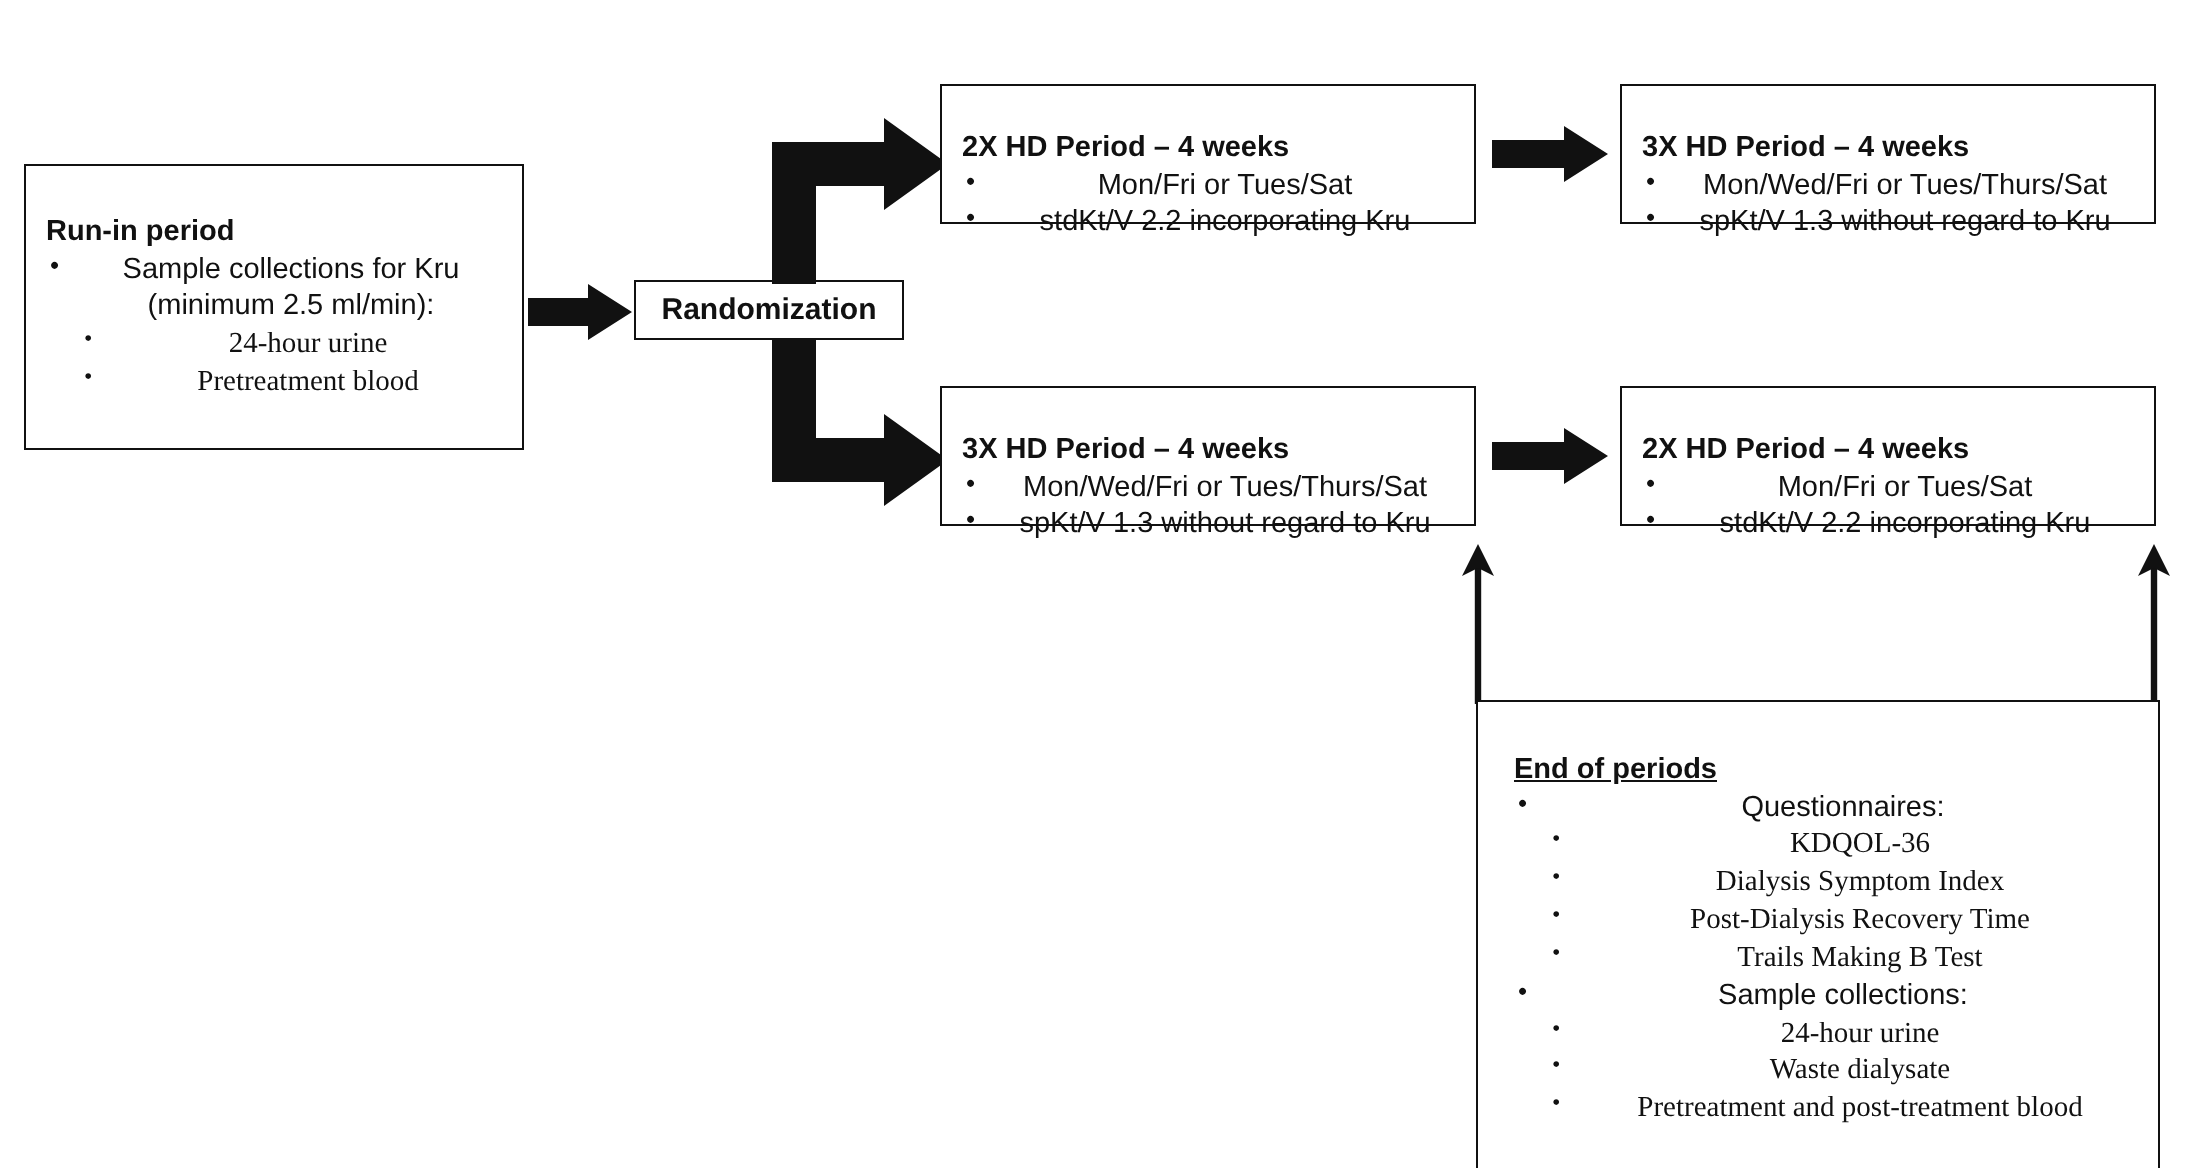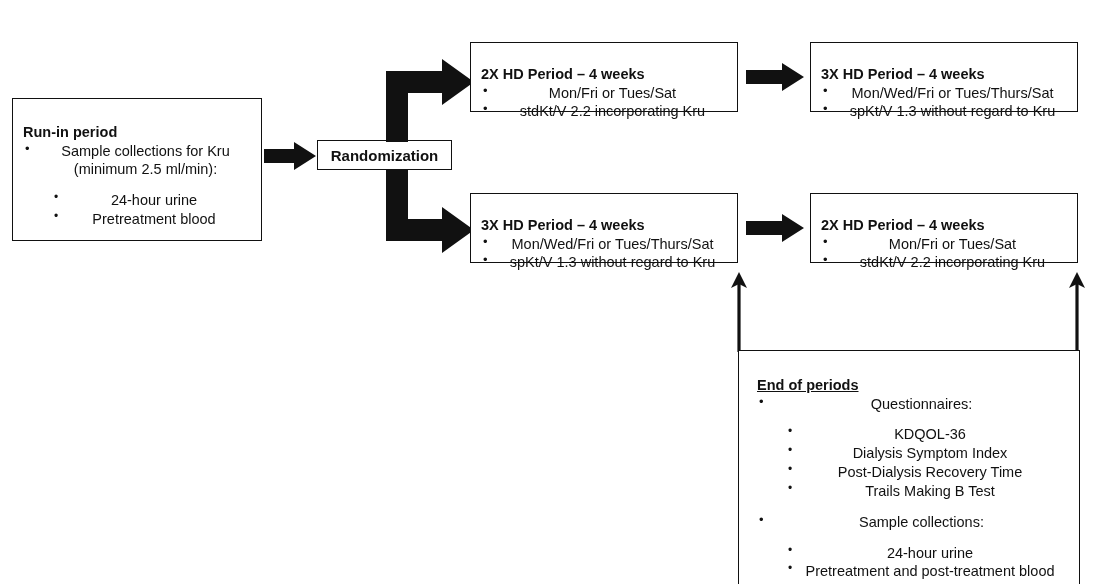--- a/index.html
+++ b/index.html
@@ -49,22 +49,23 @@
   }
   ul.lvl1 > li::before {
     content: "\2022";
     position: absolute;
     left: 2px;
     top: -1px;
     font-size: 13px;
   }
   ul.lvl2 {
     list-style: none;
-    margin: 12px;
+    margin: 0;
     padding: 0;
+    font-family: Liberation Serif, serif;
   }
   ul.lvl2 > li {
     position: relative;
     padding-left: 17px;
     font-size: 14.5px;
     line-height: 1.30;
   }
   ul.lvl2 > li::before {
     content: "\2022";
     position: absolute;
@@ -105,21 +106,21 @@
     stroke: #111111;
     stroke-width: 3.2;
     fill: none;
   }
 </style>
 </head>
 <body>
 
 <div id="canvas">
 
-  <div class="box" style="left:12px; top:98px; width:250px; height:143px;">
+  <div class="box" style="left:12px; top:82px; width:250px; height:143px;">
     <div class="runin-inner">
       <div class="box-title">Run-in period</div>
       <ul class="lvl1">
         <li>
           <span class="txt">Sample collections for Kru (minimum 2.5 ml/min):</span>
           <ul class="lvl2 indent2">
             <li>24-hour urine</li>
             <li>Pretreatment blood</li>
           </ul>
         </li>
@@ -211,21 +212,21 @@
             <li>KDQOL-36</li>
             <li>Dialysis Symptom Index</li>
             <li>Post-Dialysis Recovery Time</li>
             <li>Trails Making B Test</li>
           </ul>
         </li>
         <li>
           <span class="txt">Sample collections:</span>
           <ul class="lvl2 indent2">
             <li>24-hour urine</li>
+            <li>Waste dialysate</li>
             <li>Pretreatment and post-treatment blood</li>
-            <li>Waste dialysate</li>
           </ul>
         </li>
       </ul>
     </div>
   </div>
 
 </div>
 
 </body></html>

